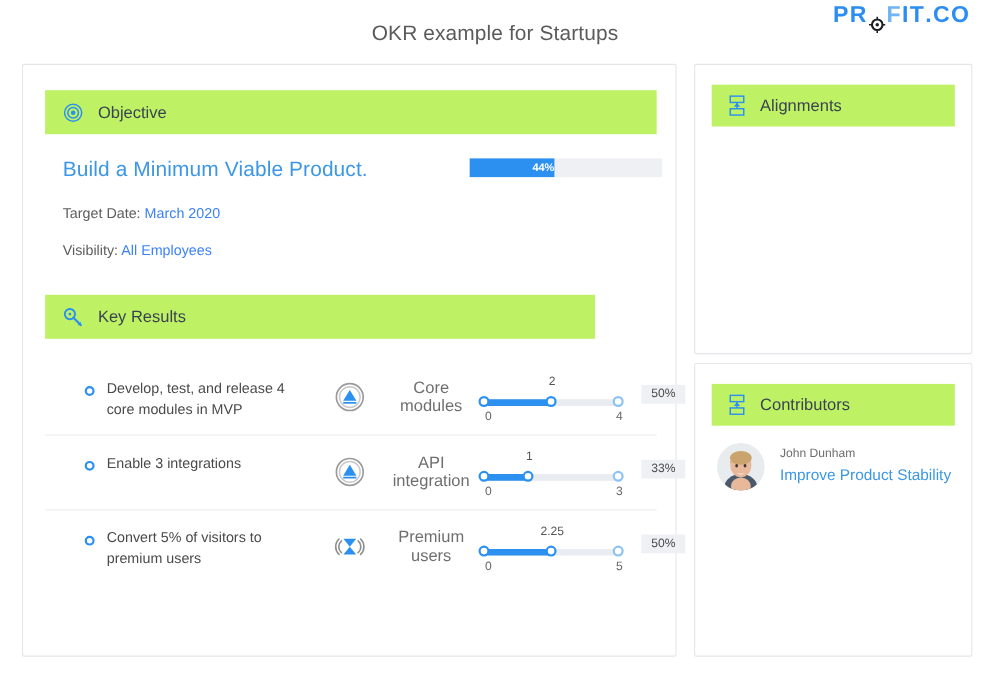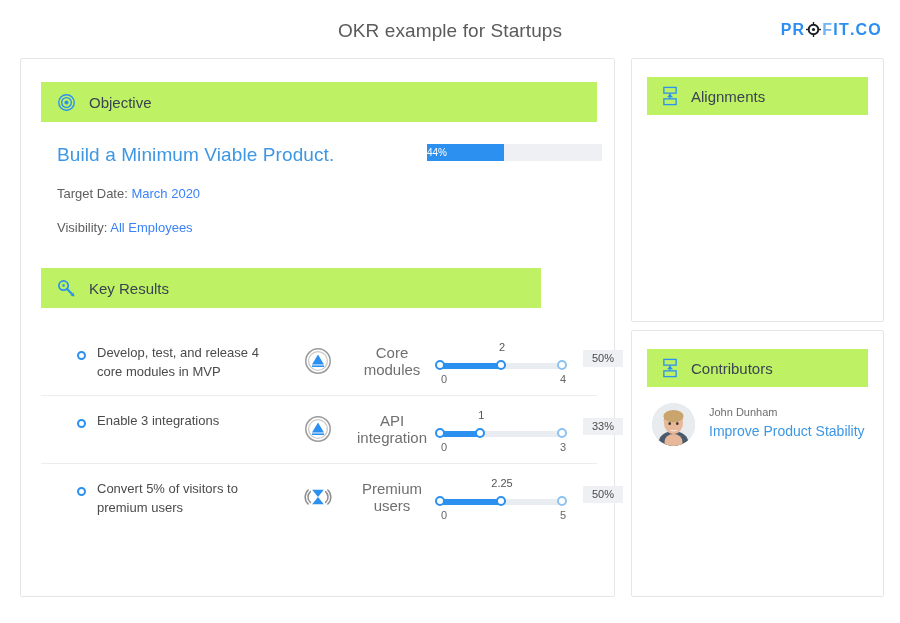--- a/index.html
+++ b/index.html
@@ -11,23 +11,23 @@
   }
   .page { position: relative; width: 900px; height: 623px; overflow: hidden; }
 
   
   .page-title {
     position: absolute; left: 0; top: 20px; width: 900px;
     text-align: center; font-size: 19px; color: #5b5b5b; font-weight: 400;
     letter-spacing: .1px;
   }
   .logo {
-    position: absolute; right: 18px; top: 21px;
-    display: flex; align-items: flex-start;
-    font-size: 16px; font-weight: 700; letter-spacing: 1.2px;
+    position: absolute; right: 18px; top: 2px;
+    display: flex; align-items: flex-end;
+    font-size: 21px; font-weight: 700; letter-spacing: 1.2px;
   }
   .logo .lg-a { color: #2b8ef0; }
   .logo .lg-f { color: #6fb4f4; }
   .logo .lg-dot { color: #2b8ef0; }
   .logo .lg-target { display: inline-block; width: 15px; height: 15px; margin: 0 1px; position: relative; top: 1px; }
 
   
   .card {
     position: absolute; background: #fff;
     border: 1px solid #e4e6ea; border-radius: 2px;
@@ -60,21 +60,21 @@
   }
   .progress-wrap {
     position: absolute; left: 406px; top: 85px; width: 175px; height: 17px;
     background: #eef0f3;
   }
   .progress-fill {
     height: 100%; background: #2b90ef; position: relative;
   }
   .progress-text {
     position: absolute; left: 0; top: 0; width: 100%; height: 17px;
-    line-height: 17px; text-align: left; font-size: 10px; color: #ffffff; font-weight: 400;
+    line-height: 17px; text-align: right; font-size: 10px; color: #ffffff; font-weight: 700;
   }
   .meta-line {
     position: absolute; left: 36px; font-size: 13px; color: #5d5d5d;
   }
   #target-date-line { top: 127px; }
   #visibility-line  { top: 161px; }
   .meta-line .meta-value { color: #3b82f6; }
 
   
   .kr-row {

